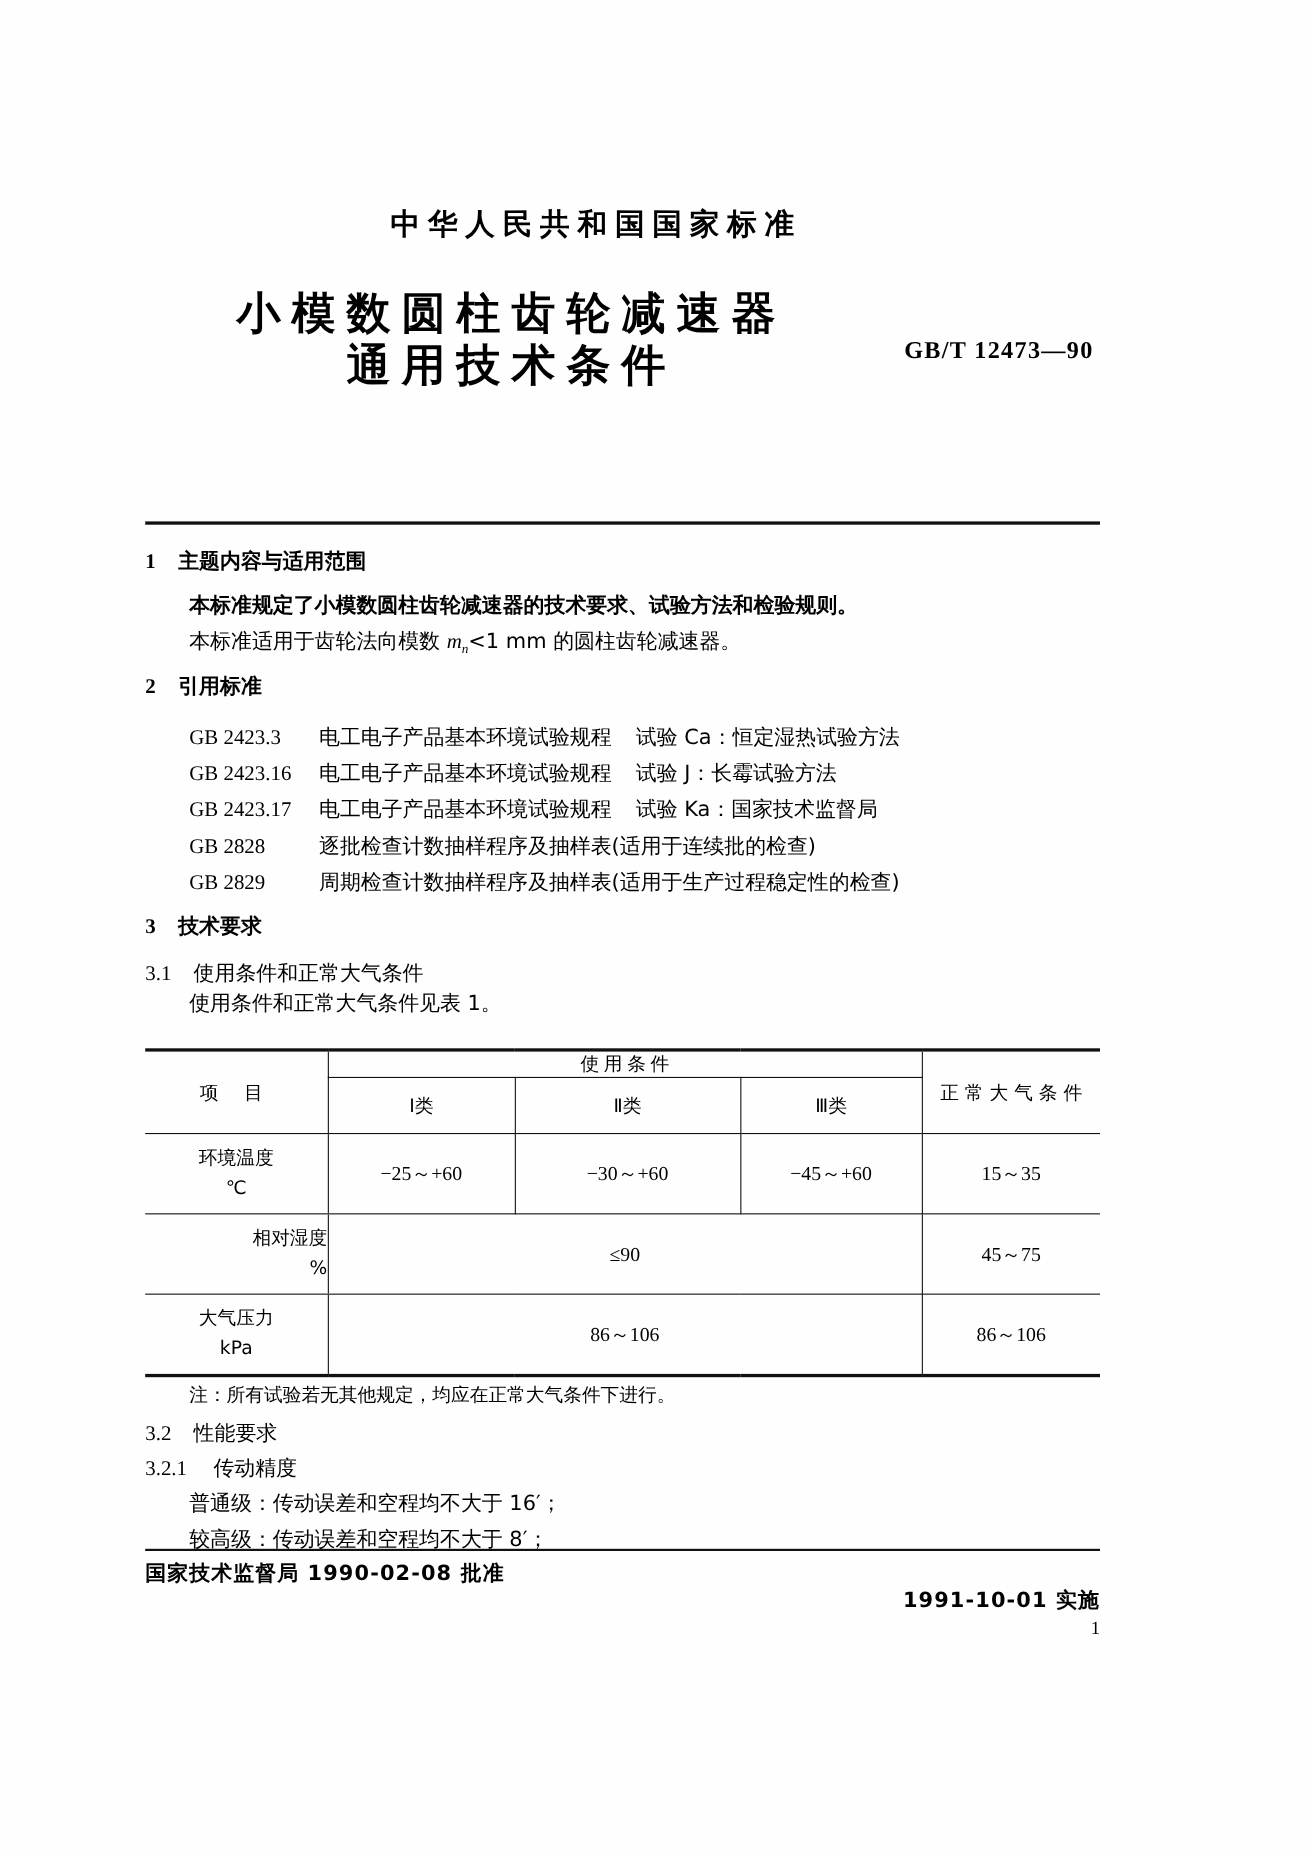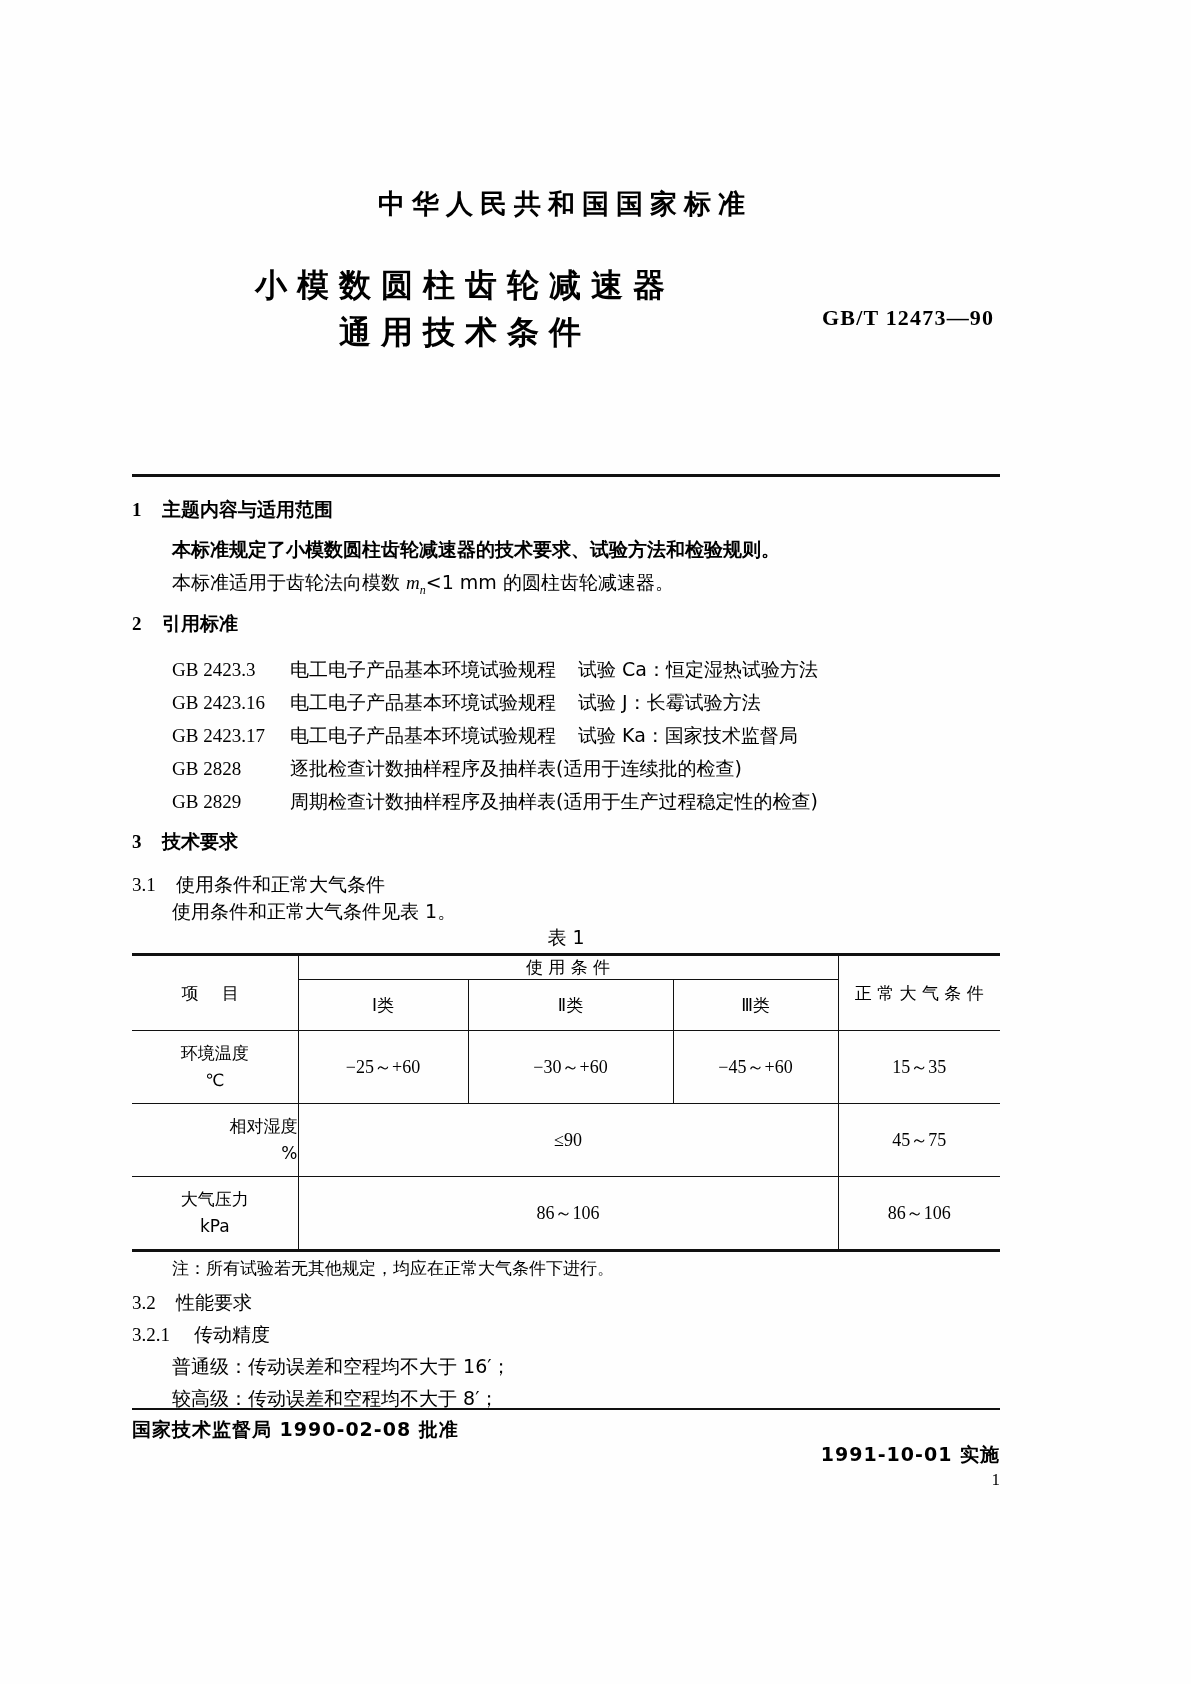--- a/index.html
+++ b/index.html
@@ -24,31 +24,30 @@
     position: absolute;
     left: 0;
     top: 186px;
     width: 1077px;
     text-align: center;
     font-size: 27px;
     font-weight: bold;
     letter-spacing: 7px;
     text-indent: 7px;
     font-family: "DejaVu Sans", "Liberation Sans", sans-serif;
-    padding-left: 23px;
   }
   .title-wrap {
     position: absolute;
     left: 140px;
     top: 262px;
     width: 640px;
     text-align: center;
   }
   .title-line {
-    font-size: 32px;
+    font-size: 40px;
     font-weight: bold;
     letter-spacing: 10px;
     text-indent: 10px;
     line-height: 47px;
     font-family: "DejaVu Sans", "Liberation Sans", sans-serif;
   }
   .std-no {
     position: absolute;
     left: 822px;
     top: 305px;
@@ -145,21 +144,21 @@
   table.t1 td {
     text-align: center;
     vertical-align: middle;
     padding: 0;
     border: none;
   }
   .bd-top-thick { border-top: 3px solid #111 !important; }
   .bd-bot-thick { border-bottom: 3px solid #111 !important; }
   .bd-bot { border-bottom: 1.5px solid #111 !important; }
   .bd-l { border-left: 1.5px solid #111 !important; }
-  .bd-r { border-right: 1.5px solid #111 !important; }
+  .bd-r { border-right: 1.5px solid #111 !important; font-family: Liberation Serif, serif; }
   .cell-2line { line-height: 27px; }
   .ser-num { font-family: "Liberation Serif","DejaVu Serif",serif; font-size: 18px; }
   .spaced { letter-spacing: 9px; text-indent: 9px; }
   .note {
     position: absolute;
     left: 172px;
     top: 1257px;
     font-size: 17px;
     white-space: nowrap;
     font-family: "DejaVu Sans", "Liberation Sans", sans-serif;
@@ -256,21 +255,20 @@
   <div class="blk sec-head" style="left:132px; top:829px;">
     <span class="num">3</span><span>技术要求</span>
   </div>
 
   <div class="blk sub-head" style="left:132px; top:872px;">
     <span class="num">3.1</span><span>使用条件和正常大气条件</span>
   </div>
 
   <div class="blk para" style="left:172px; top:899px;">使用条件和正常大气条件见表 1。</div>
 
-  <div class="tbl-cap">表 1</div>
 
   <table class="t1">
     <colgroup>
       <col style="width:166px">
       <col style="width:170px">
       <col style="width:205px">
       <col style="width:165px">
       <col style="width:162px">
     </colgroup>
     <tbody>

